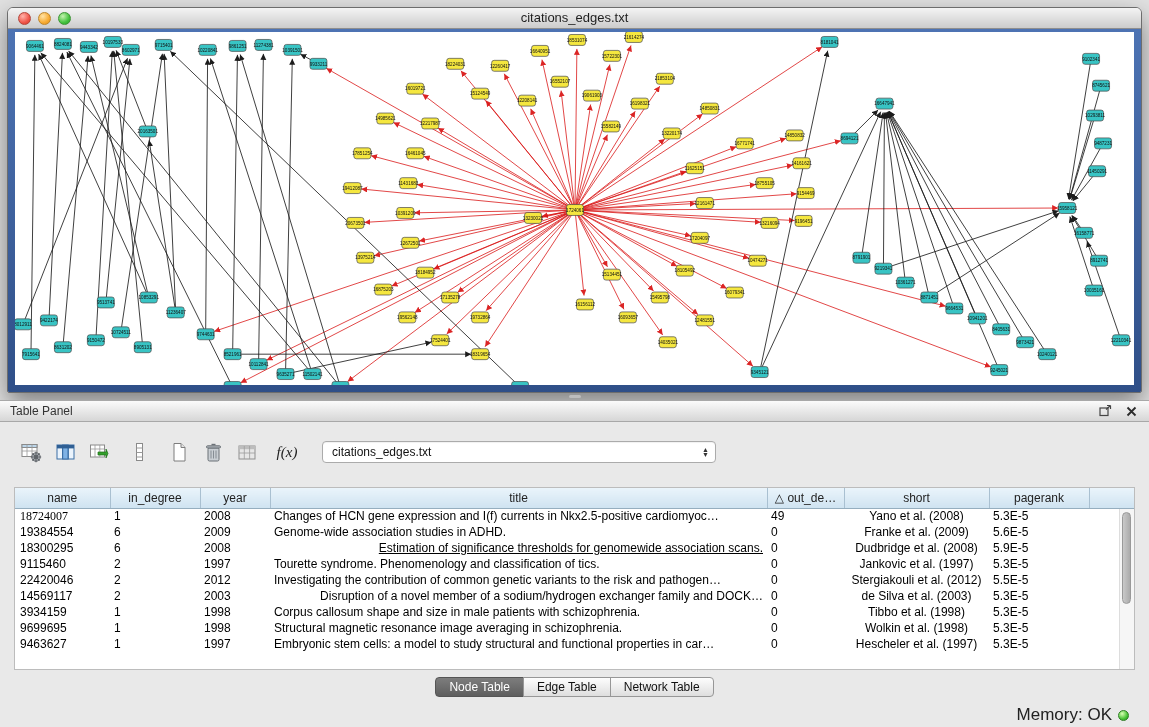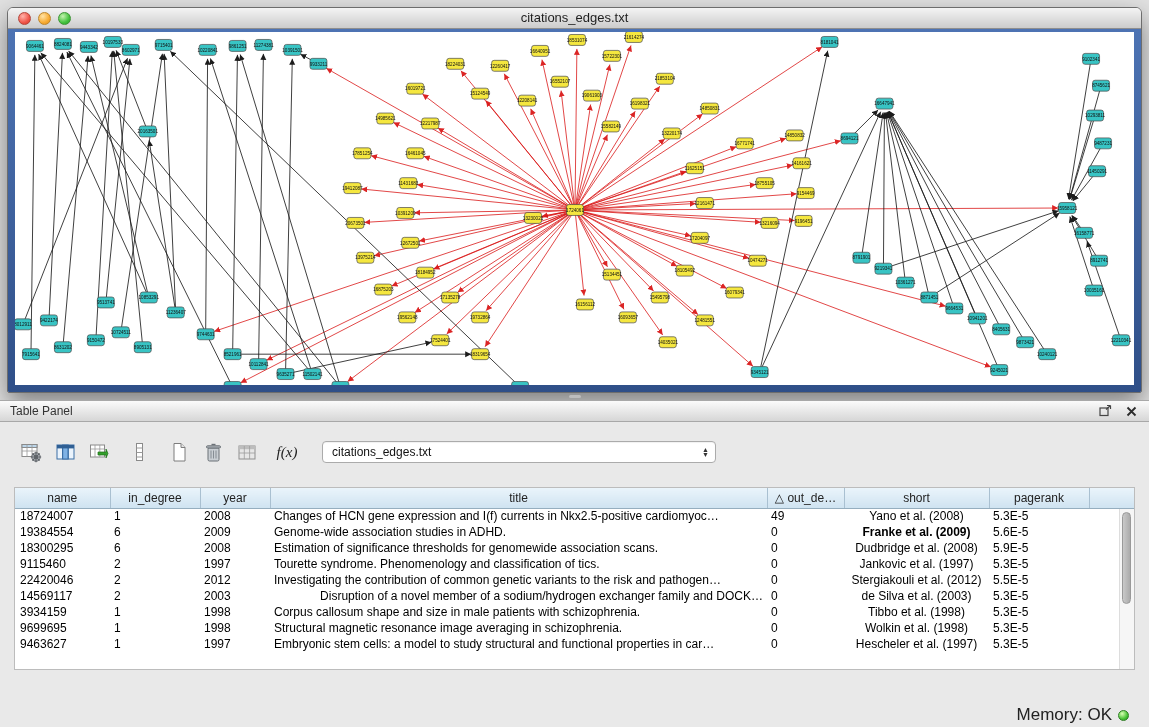--- a/index.html
+++ b/index.html
@@ -746,44 +746,44 @@
               <th style="width: 70px;">year</th>
               <th style="width: 497px;">title</th>
               <th style="width: 77px;">△ out_de…</th>
               <th style="width: 145px;">short</th>
               <th style="width: 100px;">pagerank</th>
               <th></th>
             </tr>
           </thead>
         <tbody id="table-body">
             <tr>
-              <td style="text-align: left;">18724007</td>
+              <td style="text-align: left; font-family: Liberation Serif, serif;">18724007</td>
               <td style="text-align: left;">1</td>
               <td style="text-align: left;">2008</td>
               <td style="text-align: left;">Changes of HCN gene expression and I(f) currents in Nkx2.5-positive cardiomyoc…</td>
               <td style="text-align: left;">49</td>
               <td style="text-align: center;">Yano et al. (2008)</td>
               <td style="text-align: left;">5.3E-5</td>
               <td></td>
             </tr>
             <tr>
               <td style="text-align: left;">19384554</td>
               <td style="text-align: left;">6</td>
               <td style="text-align: left;">2009</td>
               <td style="text-align: left;">Genome-wide association studies in ADHD.</td>
               <td style="text-align: left;">0</td>
-              <td style="text-align: center; font-weight: bold;">Franke et al. (2009)</td>
+              <td style="text-align: center;">Franke et al. (2009)</td>
               <td style="text-align: left;">5.6E-5</td>
               <td></td>
             </tr>
             <tr>
               <td style="text-align: left;">18300295</td>
               <td style="text-align: left;">6</td>
               <td style="text-align: left;">2008</td>
-              <td style="text-align: left;">Estimation of significance thresholds for genomewide association scans.</td>
+              <td style="text-align: right; text-decoration: underline;">Estimation of significance thresholds for genomewide association scans.</td>
               <td style="text-align: left;">0</td>
               <td style="text-align: center;">Dudbridge et al. (2008)</td>
               <td style="text-align: left;">5.9E-5</td>
               <td></td>
             </tr>
             <tr>
               <td style="text-align: left;">9115460</td>
               <td style="text-align: left;">2</td>
               <td style="text-align: left;">1997</td>
               <td style="text-align: left;">Tourette syndrome. Phenomenology and classification of tics.</td>
@@ -842,20 +842,25 @@
               <td style="text-align: left;">5.3E-5</td>
               <td></td>
             </tr>
           </tbody>
       </table>
       <div class="vscroll">
         <div class="thumb"></div>
       </div>
     </div>
 
+    <div class="tabs">
+      <button class="seg first selected">Node Table</button>
+      <button class="seg">Edge Table</button>
+      <button class="seg last">Network Table</button>
+    </div>
 
     <div class="statusbar">
       <span>Memory: OK</span>
       <span class="led"></span>
     </div>
   </div>
 
 </div>
 
 </body></html>

